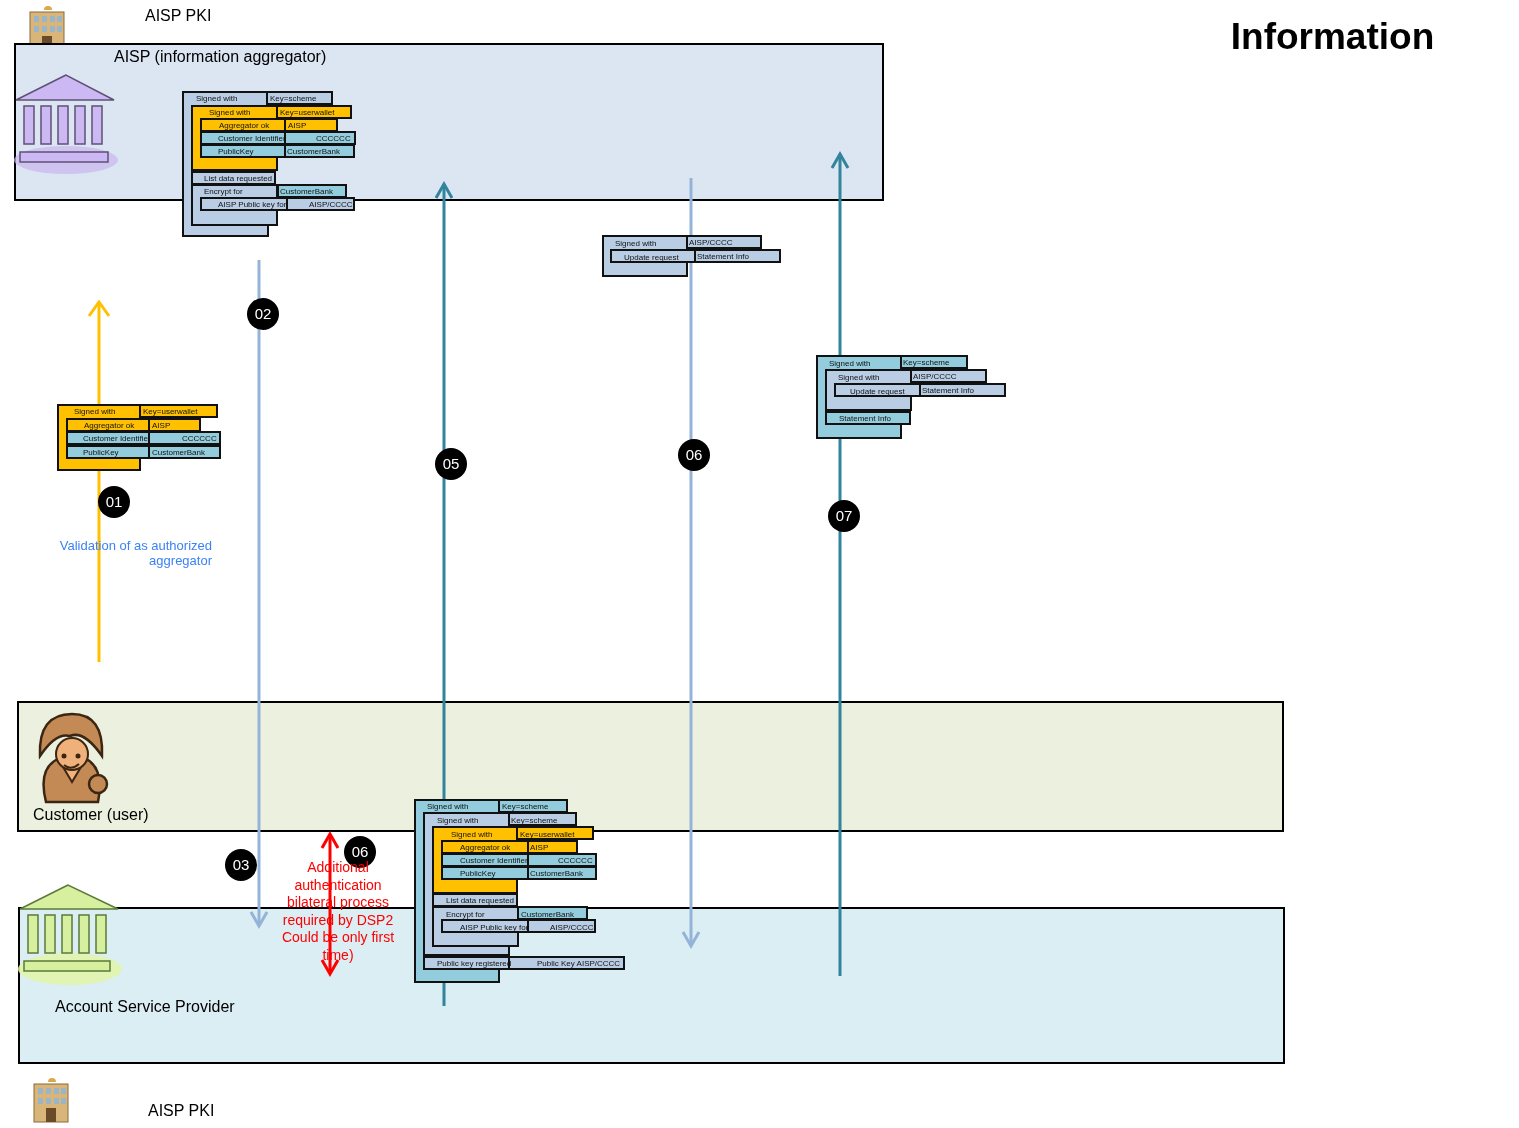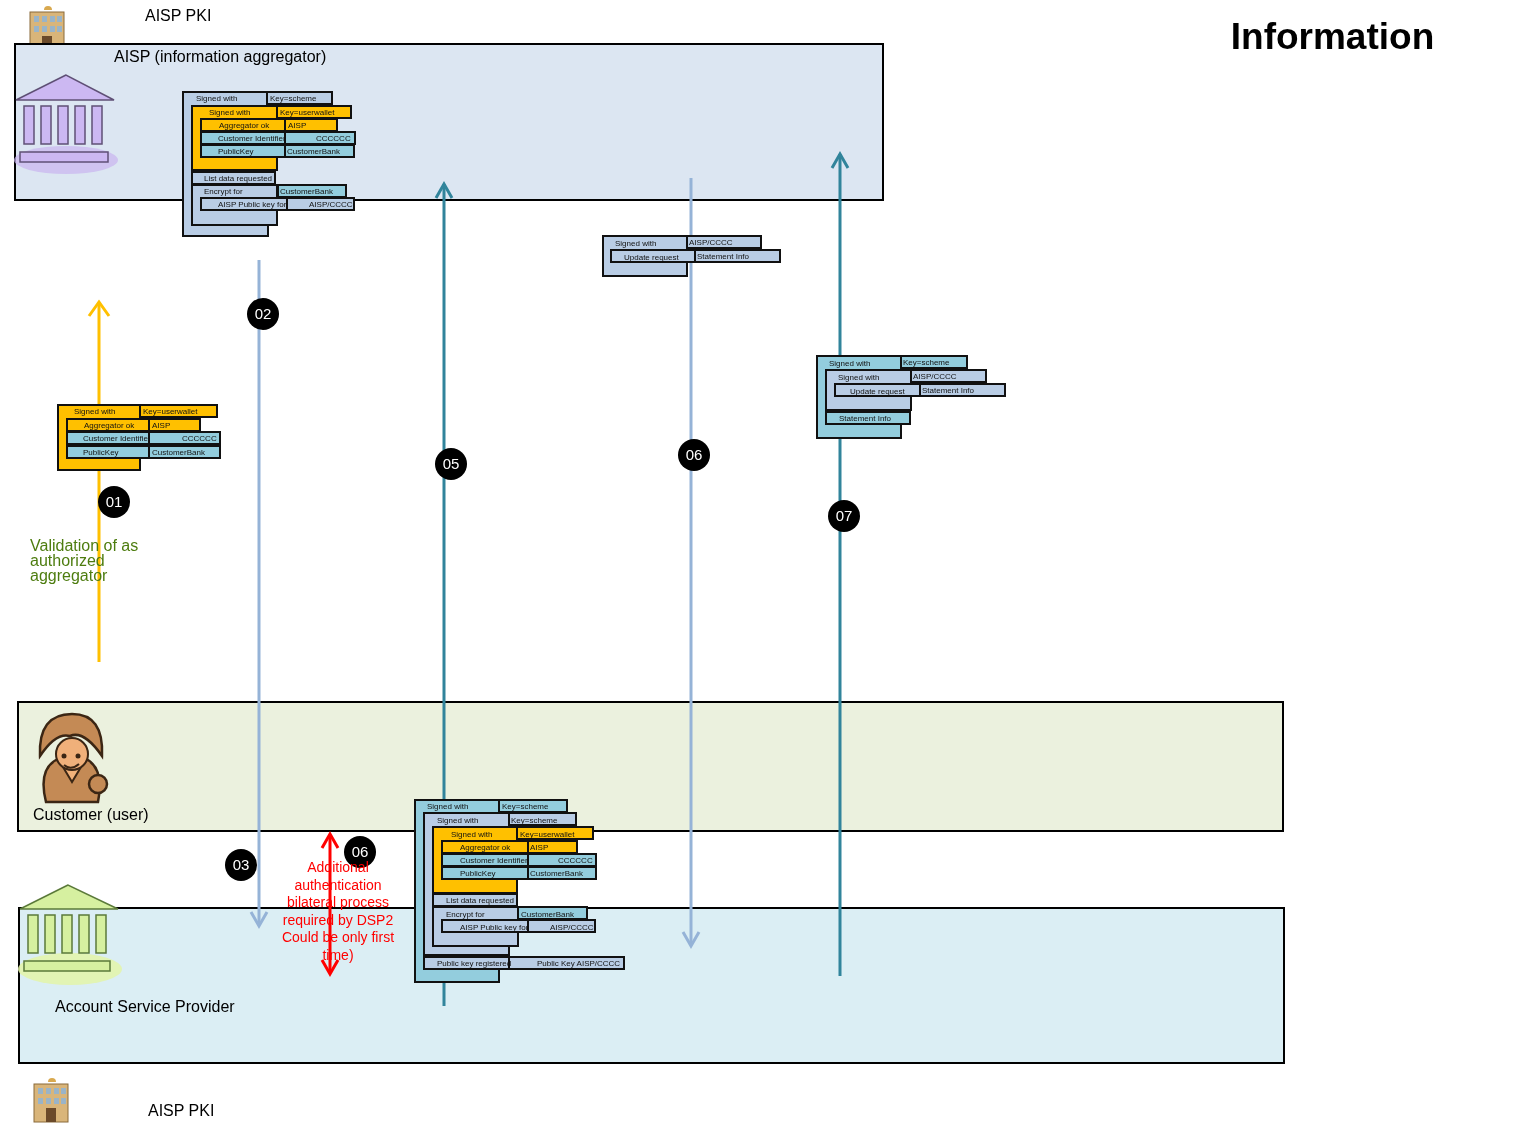--- a/index.html
+++ b/index.html
@@ -9,21 +9,21 @@
   .lane { position:absolute; border:2px solid #000; box-sizing:border-box; }
   .lane-aisp { left:14px; top:43px; width:870px; height:158px; background:#dce6f2; }
   .lane-customer { left:17px; top:701px; width:1267px; height:131px; background:#ebf1de; }
   .lane-asp { left:18px; top:907px; width:1267px; height:157px; background:#dbeef4; }
   .lbl { position:absolute; font-size:16px; white-space:nowrap; }
   .title { position:absolute; left:1170px; top:14px; width:325px; text-align:center;
            font-weight:bold; font-size:37px; line-height:45px; }
   .title .small { font-size:29px; }
   .badge { position:absolute; width:32px; height:32px; border-radius:50%; background:#000;
            color:#fff; font-size:15px; line-height:32px; text-align:center; }
-  .note-blue { position:absolute; color:#4d7c0f; font-size:16px; text-align:left; line-height:15px; }
+  .note-blue { position:absolute; color:#3b82f6; font-size:13px; text-align:right; line-height:15px; }
   .note-red { position:absolute; color:#ff0000; font-size:14px; text-align:center; line-height:17.5px; }
   
   .blk { position:absolute; border:2px solid #111; box-sizing:border-box; }
   .blk-label { position:absolute; font-size:8px; white-space:nowrap; color:#111; line-height:11px; }
   .c-y { background:#ffc000; }
   .c-b { background:#b9cde5; }
   .c-t { background:#93cddd; }
   svg.overlay { position:absolute; left:0; top:0; }
 </style>
 </head>

